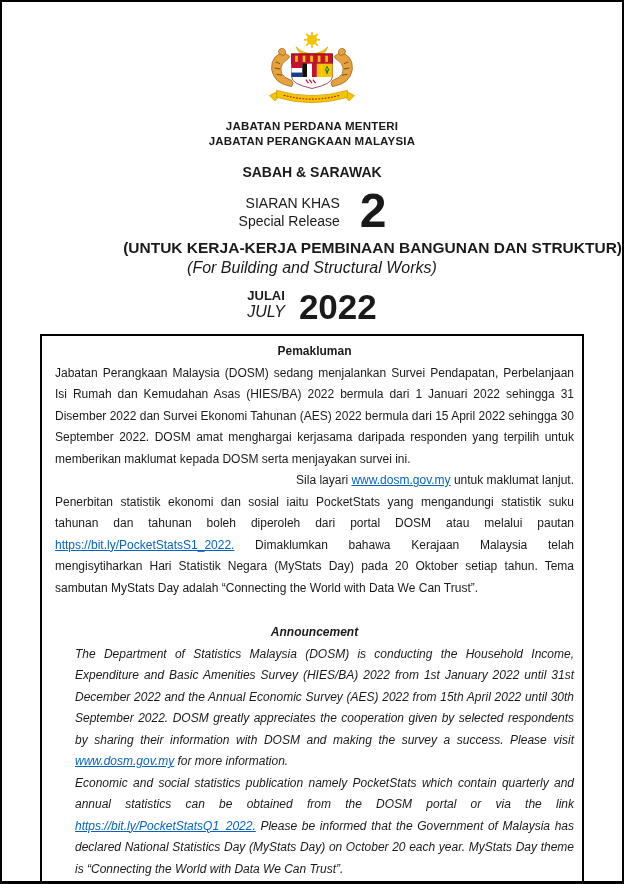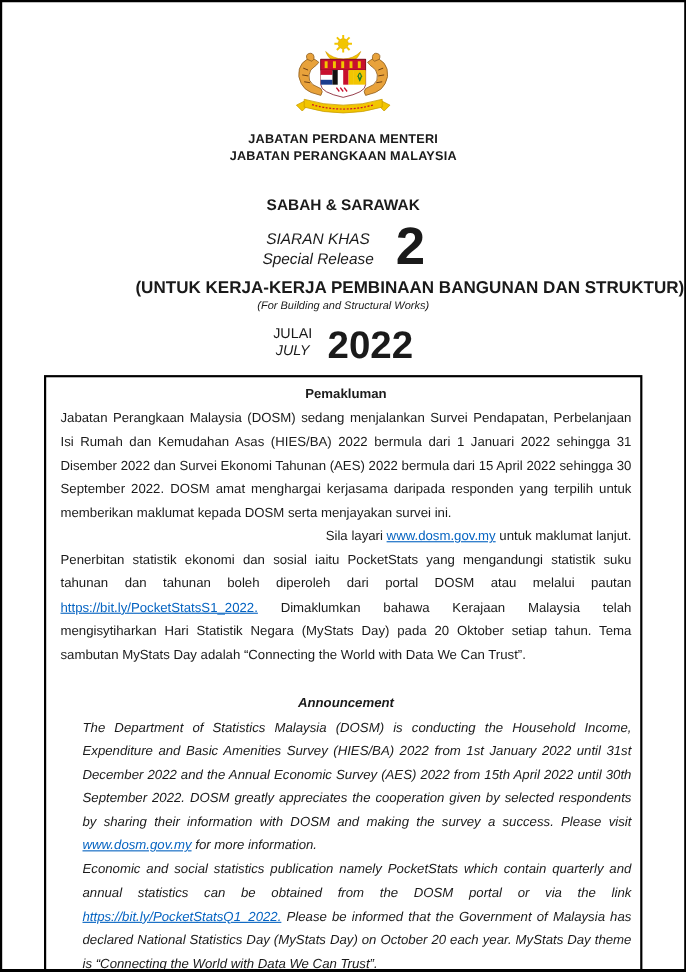--- a/index.html
+++ b/index.html
@@ -15,30 +15,30 @@
     border: 2px solid #000;
     border-bottom-width: 3px;
     background: #fff;
     overflow: hidden;
   }
   
   .crest-wrap { display: flex; justify-content: center; margin-top: 28px; }
   
   .dept-lines { text-align: center; margin-top: 7px; }
   .dept-line { font-size: 11.5px; font-weight: bold; letter-spacing: .2px; line-height: 15px; }
-  .region { text-align: center; margin-top: 28px; font-size: 14px; font-weight: bold; }
+  .region { text-align: center; margin-top: 15px; font-size: 14px; font-weight: bold; }
   .release-row { display: flex; justify-content: center; align-items: flex-end; gap: 20px; margin-top: 12px; }
-  .release-labels { text-align: center; font-style: italic; font-size: 14px; line-height: 18px; }
+  .release-labels { text-align: right; font-size: 14px; line-height: 18px; }
   .release-number { font-size: 48px; font-weight: bold; line-height: 38px; letter-spacing: -1px; }
   .title-ms { text-align: right; font-size: 15.5px; font-weight: bold; margin-top: 9px; }
-  .title-en { text-align: center; font-size: 10px; font-style: italic; margin-top: 2px; }
+  .title-en { text-align: center; font-size: 16px; font-style: italic; margin-top: 2px; }
   .month-row { display: flex; justify-content: center; align-items: center; gap: 14px; margin-top: 4px; }
   .month-labels { text-align: center; font-size: 13px; line-height: 16px; }
-  .month-ms { font-weight: normal; }
-  .month-en { font-style: italic; font-size: 13px; }
+  .month-ms { font-weight: bold; }
+  .month-en { font-style: italic; font-size: 16px; }
   .year-big { font-size: 35px; font-weight: bold; padding-top: 6px; }
   
   .notice-box {
     margin: 7px 38px 0 38px;
     border: 2px solid #000;
     padding: 5px 8px 10px 13px;
     font-size: 12px;
     line-height: 21.5px;
   }
   .notice-heading { text-align: center; font-weight: bold; font-size: 12px; }

